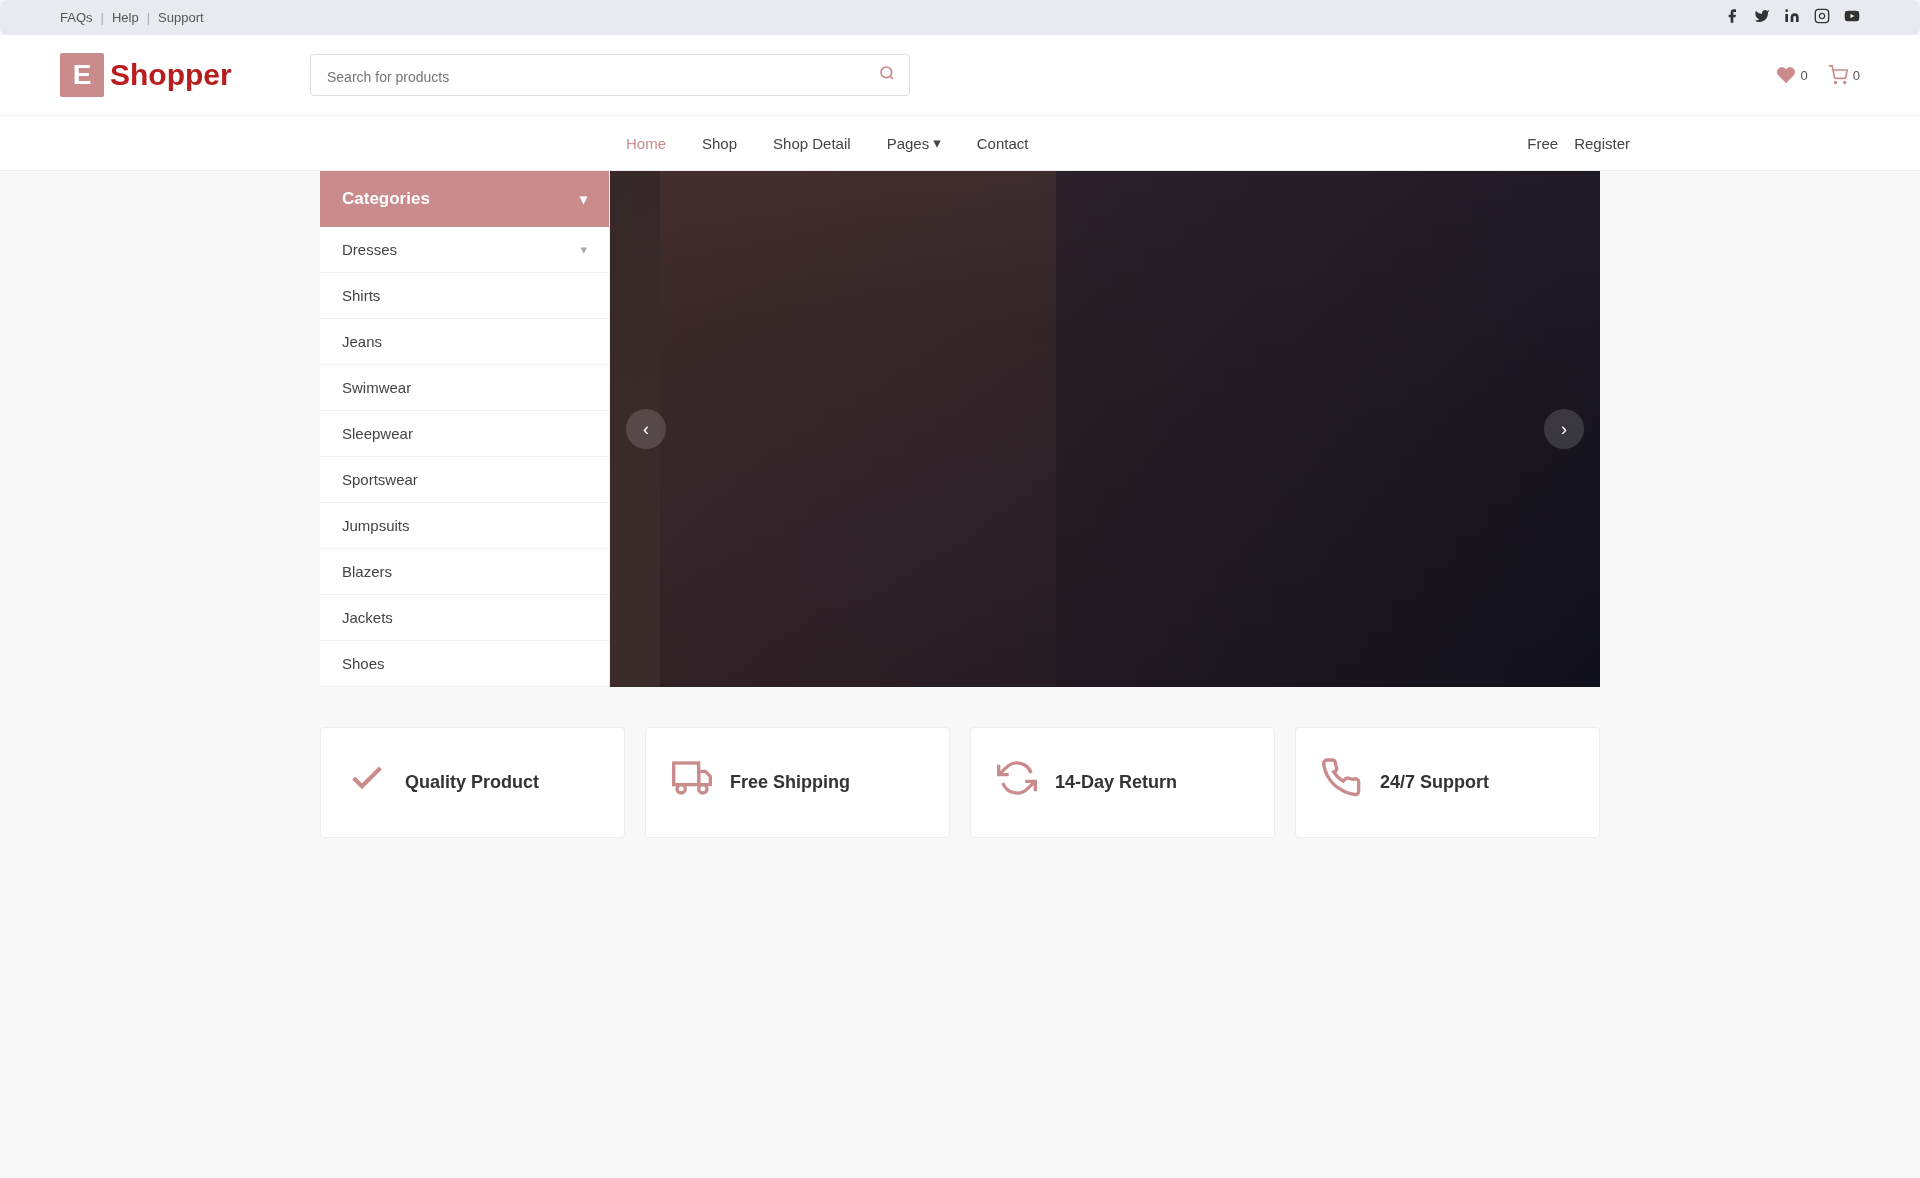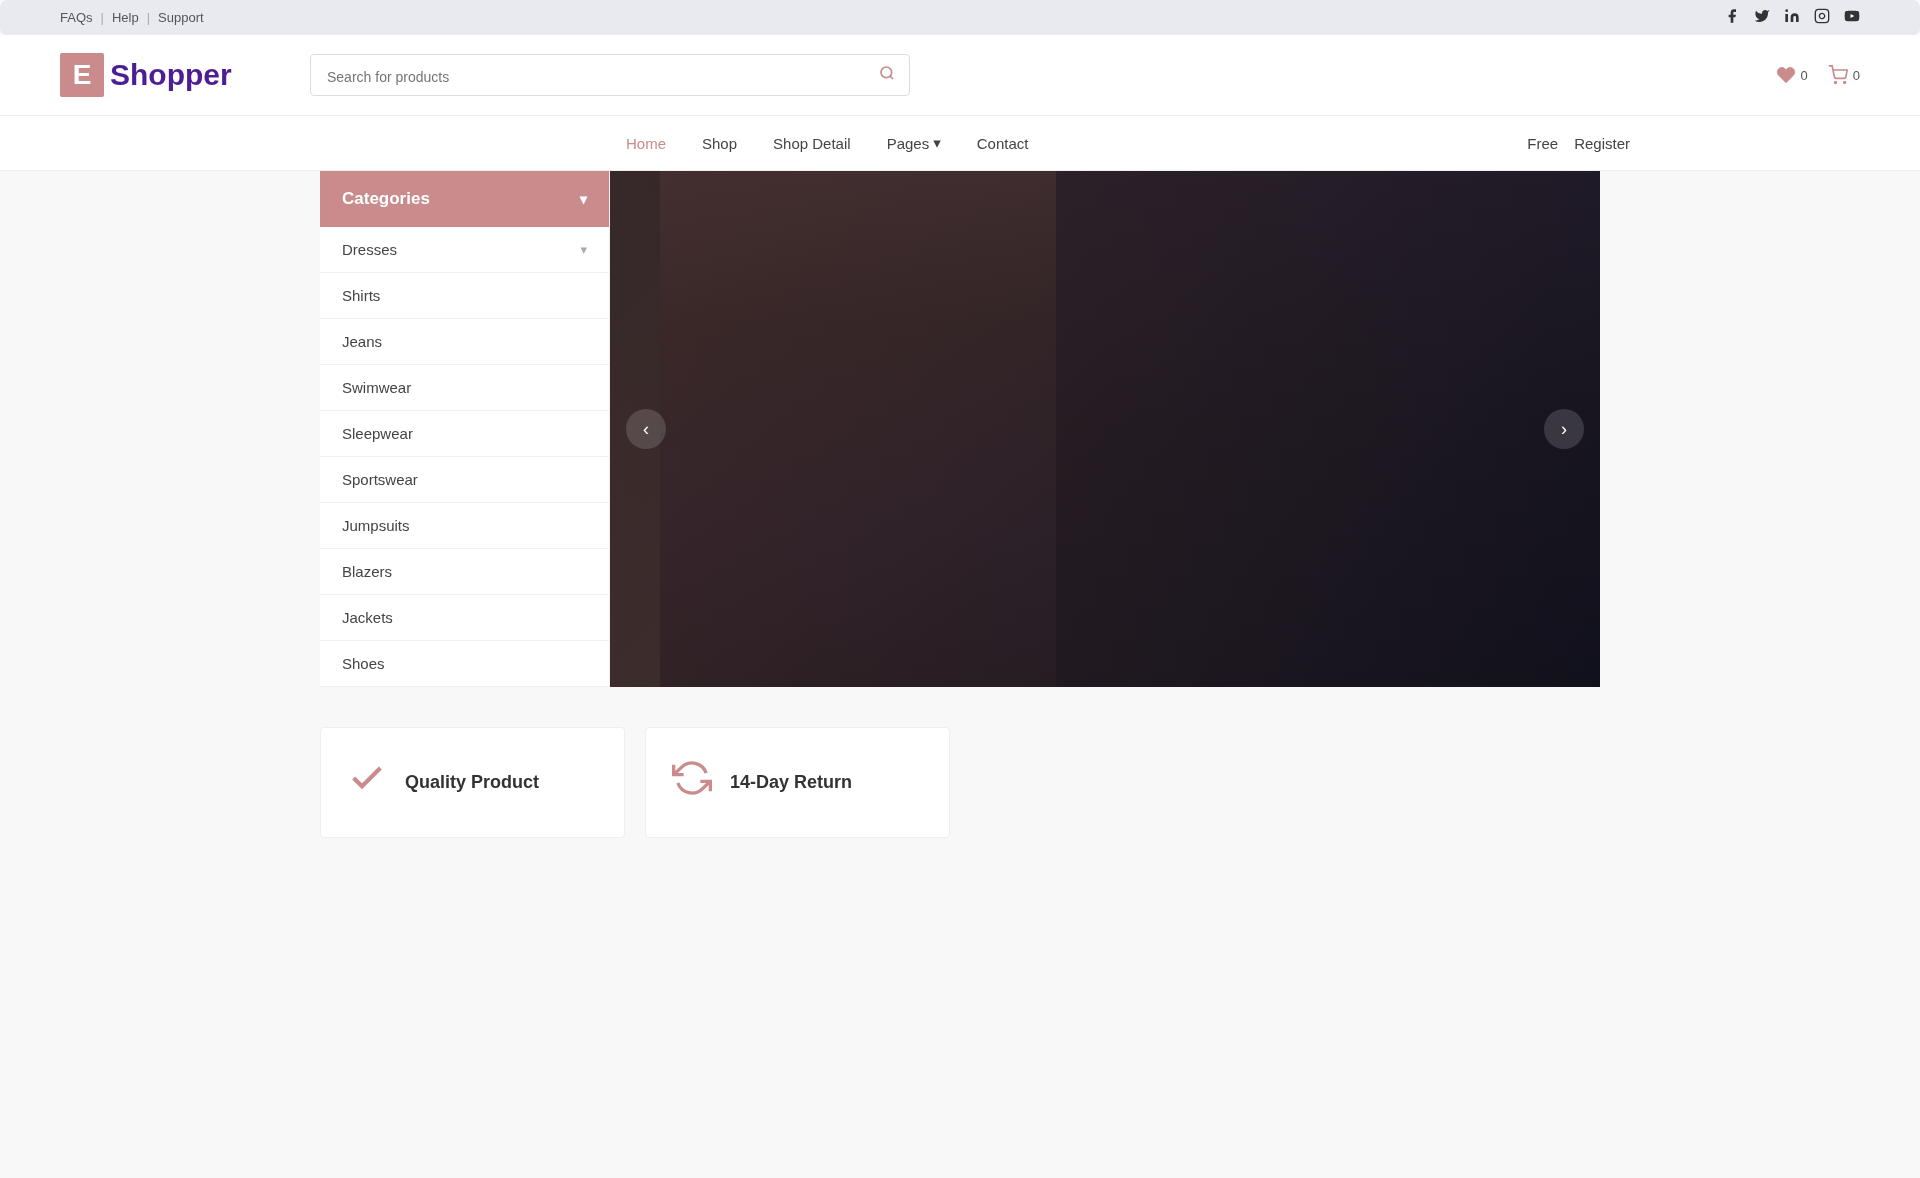--- a/index.html
+++ b/index.html
@@ -46,21 +46,21 @@
       width: 44px;
       height: 44px;
       display: flex;
       align-items: center;
       justify-content: center;
       border-radius: 2px;
     }
     .logo-text {
       font-size: 30px;
       font-weight: 700;
-      color: #4c1d95;
+      color: #b91c1c;
     }
     .search-bar {
       flex: 1;
       display: flex;
       align-items: flex-end;
       border: 1px solid #ddd;
       border-radius: 4px;
       overflow: hidden;
       background: #fff;
       max-width: 600px;
@@ -464,20 +464,39 @@
     <div class="feature-icon">
       <svg width="40" height="40" viewBox="0 0 24 24" fill="none" stroke="#c98b8b" stroke-width="2.5">
         <polyline points="20 6 9 17 4 12"></polyline>
       </svg>
     </div>
     <span class="feature-label">Quality Product</span>
   </div>
   <div class="feature-card">
     <div class="feature-icon">
       <svg width="40" height="40" viewBox="0 0 24 24" fill="none" stroke="#c98b8b" stroke-width="2">
+        <rect x="1" y="3" width="15" height="13"></rect>
+          <polygon points="16 8 20 8 23 11 23 16 16 16 16 8"></polygon>
+          <circle cx="5.5" cy="18.5" r="2.5"></circle>
+          <circle cx="18.5" cy="18.5" r="2.5"></circle>
+      </svg>
+    </div>
+    <span class="feature-label">Free Shipping</span>
+  </div>
+  <div class="feature-card">
+    <div class="feature-icon">
+      <svg width="40" height="40" viewBox="0 0 24 24" fill="none" stroke="#c98b8b" stroke-width="2">
         <polyline points="1 4 1 10 7 10"></polyline>
           <polyline points="23 20 23 14 17 14"></polyline>
         <path d="M20.49 9A9 9 0 0 0 5.64 5.64L1 10m22 4l-4.64 4.36A9 9 0 0 1 3.51 15"></path>
       </svg>
     </div>
     <span class="feature-label">14-Day Return</span>
   </div>
+  <div class="feature-card">
+    <div class="feature-icon">
+      <svg width="40" height="40" viewBox="0 0 24 24" fill="none" stroke="#c98b8b" stroke-width="2">
+        <path d="M22 16.92v3a2 2 0 0 1-2.18 2 19.79 19.79 0 0 1-8.63-3.07A19.5 19.5 0 0 1 4.07 12a19.79 19.79 0 0 1-3.07-8.67A2 2 0 0 1 3 1.18h3a2 2 0 0 1 2 1.72c.127.96.361 1.903.7 2.81a2 2 0 0 1-.45 2.11L7.09 8.28a16 16 0 0 0 5.61 5.61l1.27-1.27a2 2 0 0 1 2.11-.45c.907.339 1.85.573 2.81.7A2 2 0 0 1 22 14.92z"></path>
+      </svg>
+    </div>
+    <span class="feature-label">24/7 Support</span>
+  </div>
 </div>
 
 </body></html>

